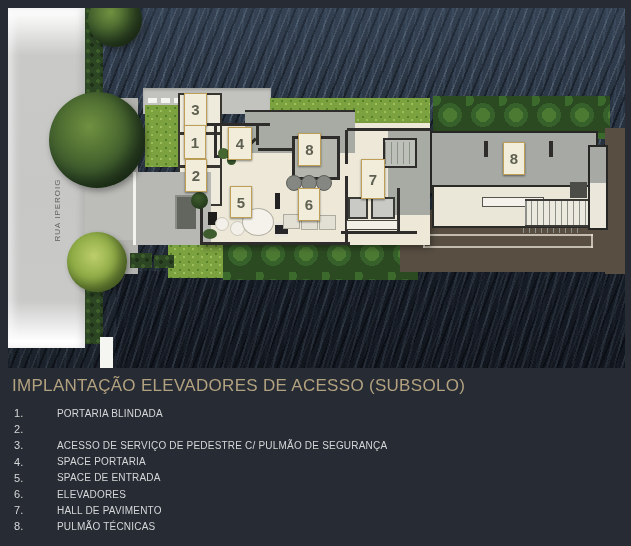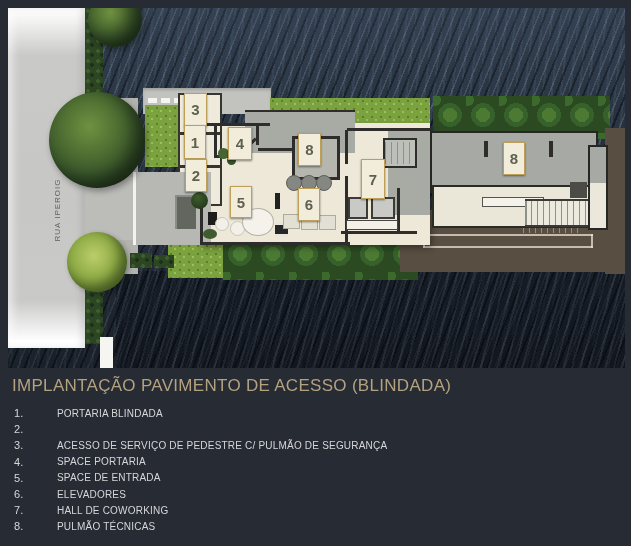--- a/index.html
+++ b/index.html
@@ -168,21 +168,21 @@
       <div class="marker" style="left: 220px; top: 119px; width: 22px; height: 31px;">4</div>
       <div class="marker" style="left: 290px; top: 125px; width: 21px; height: 31px;">8</div>
       <div class="marker" style="left: 222px; top: 178px; width: 20px; height: 30px;">5</div>
       <div class="marker" style="left: 290px; top: 180px; width: 20px; height: 31px;">6</div>
       <div class="marker" style="left: 353px; top: 151px; width: 22px; height: 38px;">7</div>
       <div class="marker" style="left: 495px; top: 134px; width: 20px; height: 31px;">8</div>
     </div>
 </div>
 
 <div id="caption" class="abs">
-  <div id="title" class="abs">IMPLANTAÇÃO PAVIMENTO DE ACESSO (BLINDADA)</div>
+  <div id="title" class="abs">IMPLANTAÇÃO ELEVADORES DE ACESSO (SUBSOLO)</div>
   <div id="legend-list" class="abs">
       <div class="legend-row">
         <div class="legend-num">1.</div>
         <div class="legend-label">PORTARIA BLINDADA</div>
       </div>
       <div class="legend-row">
         <div class="legend-num">2.</div>
       </div>
       <div class="legend-row">
         <div class="legend-num">3.</div>
@@ -195,20 +195,20 @@
       <div class="legend-row">
         <div class="legend-num">5.</div>
         <div class="legend-label">SPACE DE ENTRADA</div>
       </div>
       <div class="legend-row">
         <div class="legend-num">6.</div>
         <div class="legend-label">ELEVADORES</div>
       </div>
       <div class="legend-row">
         <div class="legend-num">7.</div>
-        <div class="legend-label">HALL DE COWORKING</div>
+        <div class="legend-label">HALL DE PAVIMENTO</div>
       </div>
       <div class="legend-row">
         <div class="legend-num">8.</div>
         <div class="legend-label">PULMÃO TÉCNICAS</div>
       </div>
     </div>
 </div>
 
 </body></html>

